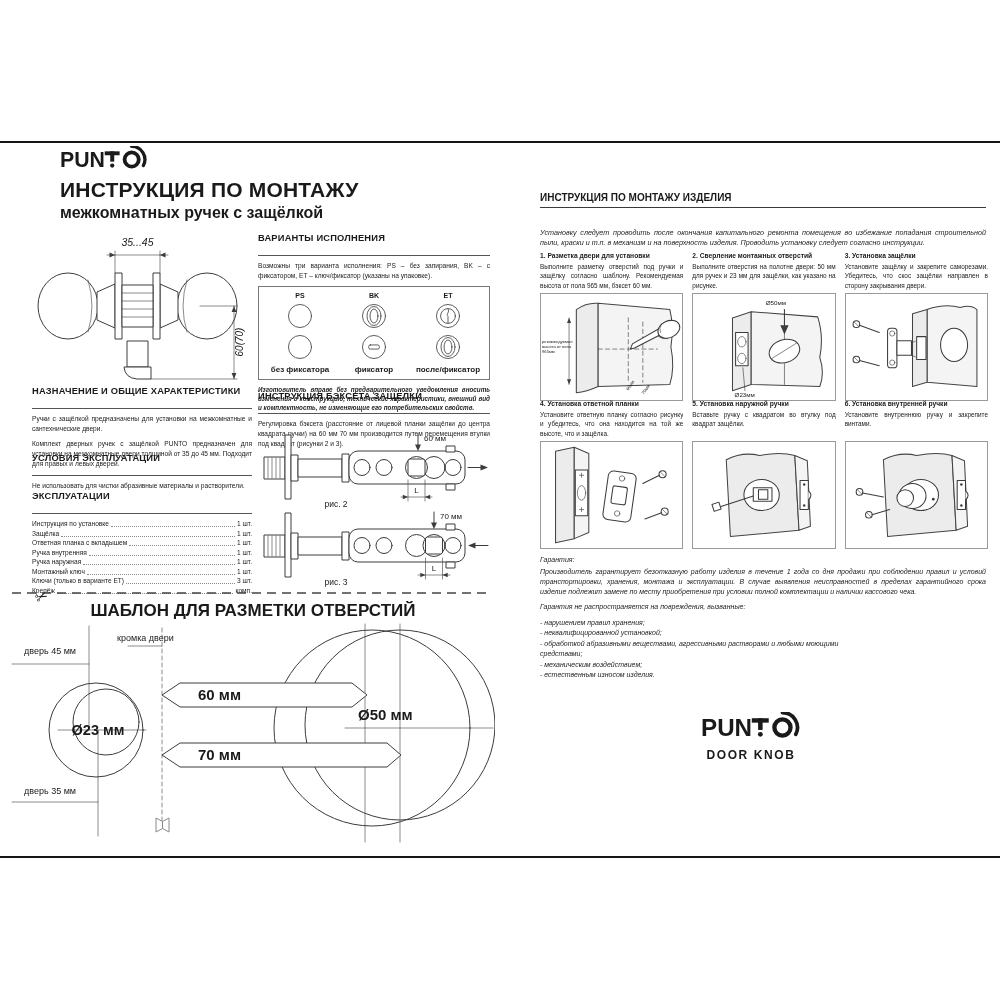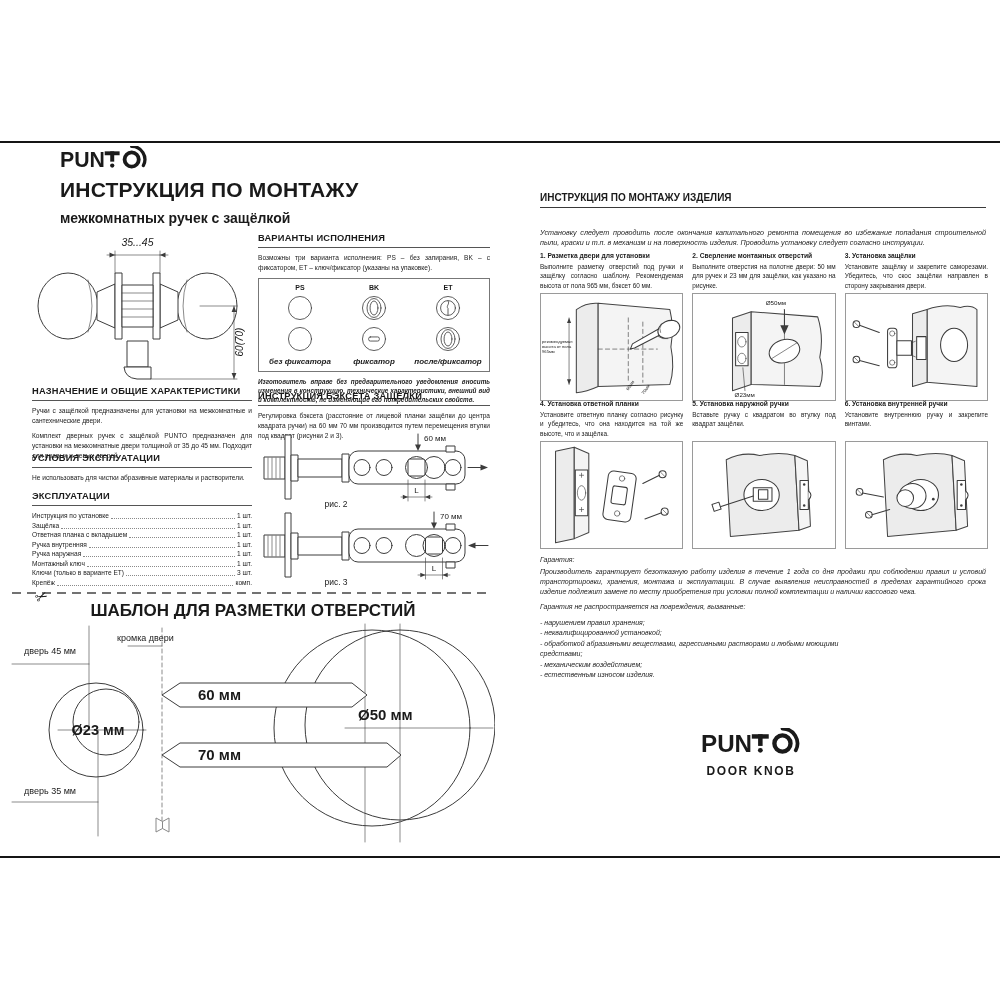--- a/index.html
+++ b/index.html
@@ -4,49 +4,49 @@
 <style>
   html,body{margin:0;padding:0;background:#fff;}
   body{font-family:"Liberation Sans",sans-serif;color:#1a1a1a;}
   .page{position:relative;width:1000px;height:1000px;background:#fff;overflow:hidden;}
   .abs{position:absolute;}
   .hline{position:absolute;left:0;width:1000px;height:2px;background:#151515;}
 
   
   .lp-header{position:absolute;left:60px;top:146px;width:420px;}
   .lp-title{font-size:21px;font-weight:bold;letter-spacing:.2px;margin-top:1px;}
-  .lp-subtitle{font-size:14px;font-weight:bold;margin-top:8px;}
-
-  .sec-heading{font-weight:bold;font-size:9.3px;letter-spacing:.2px;border-bottom:1.2px solid #555;padding-bottom:4px;margin:0 0 5px 0;}
+  .lp-subtitle{font-size:16px;font-weight:bold;margin-top:2px;}
+
+  .sec-heading{font-weight:bold;font-size:9.3px;letter-spacing:.2px;border-bottom:1.2px solid #555;padding-bottom:12px;margin:0 0 5px 0;}
   .body-p{font-size:6.6px;line-height:1.5;text-align:justify;color:#222;margin:0 0 5px 0;}
 
   .kit-row{display:flex;align-items:flex-end;font-size:6.6px;line-height:1.45;color:#222;}
   .kit-dots{flex:1;border-bottom:1px dotted #8a8a8a;margin:0 2px 1.5px 2px;}
   .kit-qty{white-space:nowrap;}
 
   .var-box{border:1px solid #777;display:grid;grid-template-columns:1fr 1fr 1fr;padding:5px 4px 5px 4px;margin:4px 0 5px 0;}
   .var-col{display:flex;flex-direction:column;align-items:center;gap:3px;}
   .var-code{font-size:7px;font-weight:bold;}
-  .var-label{font-size:8px;font-weight:bold;margin-top:1px;font-style:italic;}
+  .var-label{font-size:8px;font-weight:bold;margin-top:1px;}
   .note-italic{font-size:6.3px;line-height:1.45;font-style:italic;font-weight:bold;color:#222;text-align:justify;}
 
   
   .rp-heading{font-size:10px;font-weight:bold;border-bottom:1.4px solid #3a3a3a;padding-bottom:4px;}
   .rp-italic{font-size:7.2px;line-height:1.42;font-style:italic;text-align:justify;color:#222;margin:0 0 4px 0;}
   .rp-important{font-weight:bold;}
   .steps-row{position:absolute;width:448px;display:grid;grid-template-columns:1fr 1fr 1fr;column-gap:9px;}
   .step-title{font-size:6.7px;font-weight:bold;margin-bottom:3px;}
   .step-text{font-size:6.4px;line-height:1.45;text-align:justify;color:#222;height:29px;overflow:hidden;}
   .step-box{margin-top:2px;border:1px solid #9a9a9a;height:106px;background:#fff;}
   .step-box svg{display:block;width:100%;height:100%;}
   .warranty{font-style:italic;color:#222;}
   .warranty .w-head{font-size:7px;margin:0 0 4px 0;}
   .warranty p{font-size:7px;line-height:1.45;text-align:justify;margin:0 0 5px 0;}
   .warranty .w-line{font-size:7px;line-height:1.5;margin:0;}
-  .rp-logo{position:absolute;left:690px;top:728px;width:122px;text-align:center;}
+  .rp-logo{position:absolute;left:690px;top:712px;width:122px;text-align:center;}
   .rp-logo-sub{font-size:12px;font-weight:bold;letter-spacing:1.6px;margin-top:1px;}
 
   
   .ln{fill:none;stroke:#3c3c3c;stroke-width:1;stroke-linejoin:round;stroke-linecap:round;}
   .thin{stroke-width:.6;}
   .fw{fill:#fff;stroke:#3c3c3c;stroke-width:1;stroke-linejoin:round;}
   .fg{fill:#ececec;stroke:#444;stroke-width:1;stroke-linejoin:round;}
   .fg2{fill:#f4f4f4;stroke:#444;stroke-width:1;stroke-linejoin:round;}
   .svgtxt{fill:#1a1a1a;font-family:"Liberation Sans",sans-serif;}
   .dash{stroke-dasharray:4 3;}

